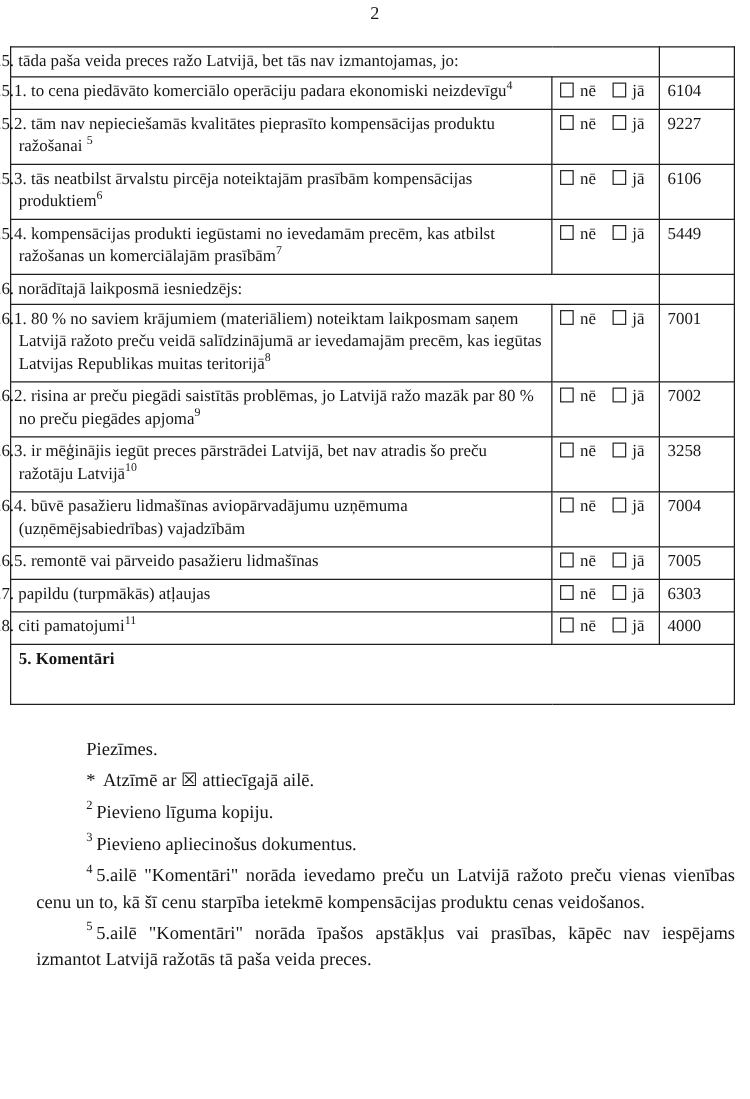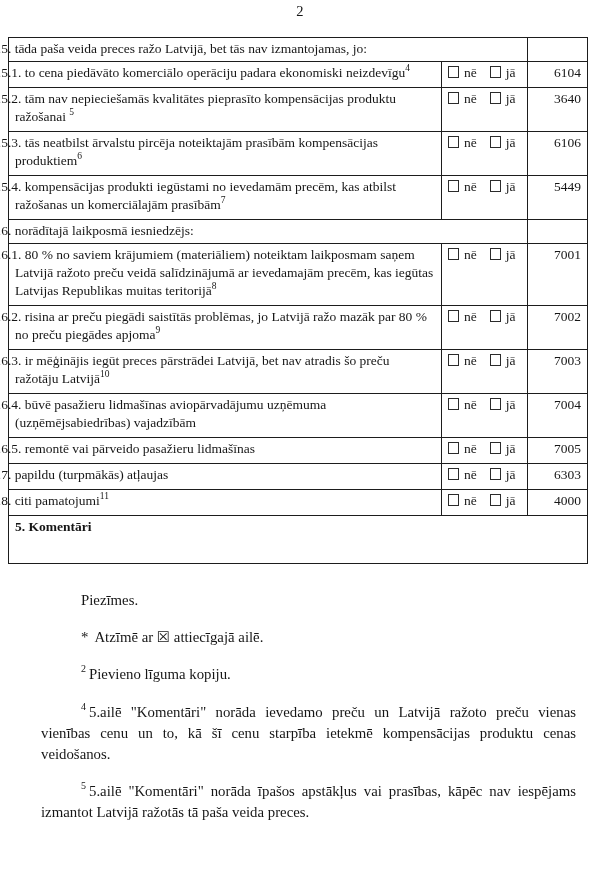--- a/index.html
+++ b/index.html
@@ -34,21 +34,21 @@
     padding-left: 30px;
     text-indent: -24px;
   }
   tr.section td.lbl { padding-bottom: 3px; }
   td.chk {
     white-space: nowrap;
     padding-left: 7px;
     padding-top: 3px;
     margin-top: 12px;
   }
-  td.code { text-align: right; padding-left: 2px; padding-right: 2px; }
+  td.code { text-align: left; padding-left: 2px; padding-right: 2px; }
   td.comment {
     font-weight: bold;
     height: 40px;
     padding-left: 8px;
     font-size: 13.8px;
   }
   .box {
     display: inline-block;
     width: 9px; height: 10px;
     border: 1.2px solid #2b2b2b;
@@ -61,21 +61,21 @@
     font-size: 9.5px;
     line-height: 0;
     vertical-align: 6px;
   }
   .notes {
     margin: 26px 8px 0 25px;
     font-size: 14.8px;
     line-height: 21.2px;
     text-align: justify;
   }
-  .notes p { margin: 16px; text-indent: 40px; }
+  .notes p { margin: 4px; text-indent: 40px; }
   .note .marker {
     font-size: 10px;
     line-height: 0;
     vertical-align: 7px;
     margin-right: 3px;
   }
   .note .star-marker { margin-right: 6px; }
   .note-text { font-family: "Liberation Serif", "DejaVu Serif", "DejaVu Sans", serif; }
 </style>
 </head>
@@ -100,21 +100,21 @@
 
     <tr>
       <td class="lbl"><span>4.5.1. to cena piedāvāto komerciālo operāciju padara ekonomiski neizdevīgu</span><sup>4</sup></td>
       <td class="chk"><span class="box"></span><span>nē</span><span class="box b2"></span><span>jā</span></td>
       <td class="code">6104</td>
     </tr>
 
     <tr>
       <td class="lbl"><span>4.5.2. tām nav nepieciešamās kvalitātes pieprasīto kompensācijas produktu ražošanai </span><sup>5</sup></td>
       <td class="chk"><span class="box"></span><span>nē</span><span class="box b2"></span><span>jā</span></td>
-      <td class="code">3640</td>
+      <td class="code">9227</td>
     </tr>
 
     <tr>
       <td class="lbl"><span>4.5.3. tās neatbilst ārvalstu pircēja noteiktajām prasībām kompensācijas produktiem</span><sup>6</sup></td>
       <td class="chk"><span class="box"></span><span>nē</span><span class="box b2"></span><span>jā</span></td>
       <td class="code">6106</td>
     </tr>
 
     <tr>
       <td class="lbl"><span>4.5.4. kompensācijas produkti iegūstami no ievedamām precēm, kas atbilst ražošanas un komerciālajām prasībām</span><sup>7</sup></td>
@@ -135,21 +135,21 @@
 
     <tr>
       <td class="lbl"><span>4.6.2. risina ar preču piegādi saistītās problēmas, jo Latvijā ražo mazāk par 80 % no preču piegādes apjoma</span><sup>9</sup></td>
       <td class="chk"><span class="box"></span><span>nē</span><span class="box b2"></span><span>jā</span></td>
       <td class="code">7002</td>
     </tr>
 
     <tr>
       <td class="lbl"><span>4.6.3. ir mēģinājis iegūt preces pārstrādei Latvijā, bet nav atradis šo preču ražotāju Latvijā</span><sup>10</sup></td>
       <td class="chk"><span class="box"></span><span>nē</span><span class="box b2"></span><span>jā</span></td>
-      <td class="code">7003</td>
+      <td class="code">3258</td>
     </tr>
 
     <tr>
       <td class="lbl"><span>4.6.4. būvē pasažieru lidmašīnas aviopārvadājumu uzņēmuma (uzņēmējsabiedrības) vajadzībām</span></td>
       <td class="chk"><span class="box"></span><span>nē</span><span class="box b2"></span><span>jā</span></td>
       <td class="code">7004</td>
     </tr>
 
     <tr>
       <td class="lbl"><span>4.6.5. remontē vai pārveido pasažieru lidmašīnas</span></td>
@@ -172,17 +172,18 @@
     <tr>
       <td class="comment" colspan="3">5. Komentāri</td>
     </tr>
   </tbody>
     </table>
 
   <div class="notes">
     <p>Piezīmes.</p>
     <p class="note"><span class="star-marker">*</span><span class="note-text">Atzīmē ar ☒ attiecīgajā ailē.</span></p>
     <p class="note"><sup class="marker">2</sup><span class="note-text">Pievieno līguma kopiju.</span></p>
+    <p class="note"><sup class="marker">3</sup><span class="note-text">Pievieno apliecinošus dokumentus.</span></p>
     <p class="note"><sup class="marker">4</sup><span class="note-text">5.ailē "Komentāri" norāda ievedamo preču un Latvijā ražoto preču vienas vienības cenu un to, kā šī cenu starpība ietekmē kompensācijas produktu cenas veidošanos.</span></p>
     <p class="note"><sup class="marker">5</sup><span class="note-text">5.ailē "Komentāri" norāda īpašos apstākļus vai prasības, kāpēc nav iespējams izmantot Latvijā ražotās tā paša veida preces.</span></p>
   </div>
 
 </div>
 
 </body></html>

